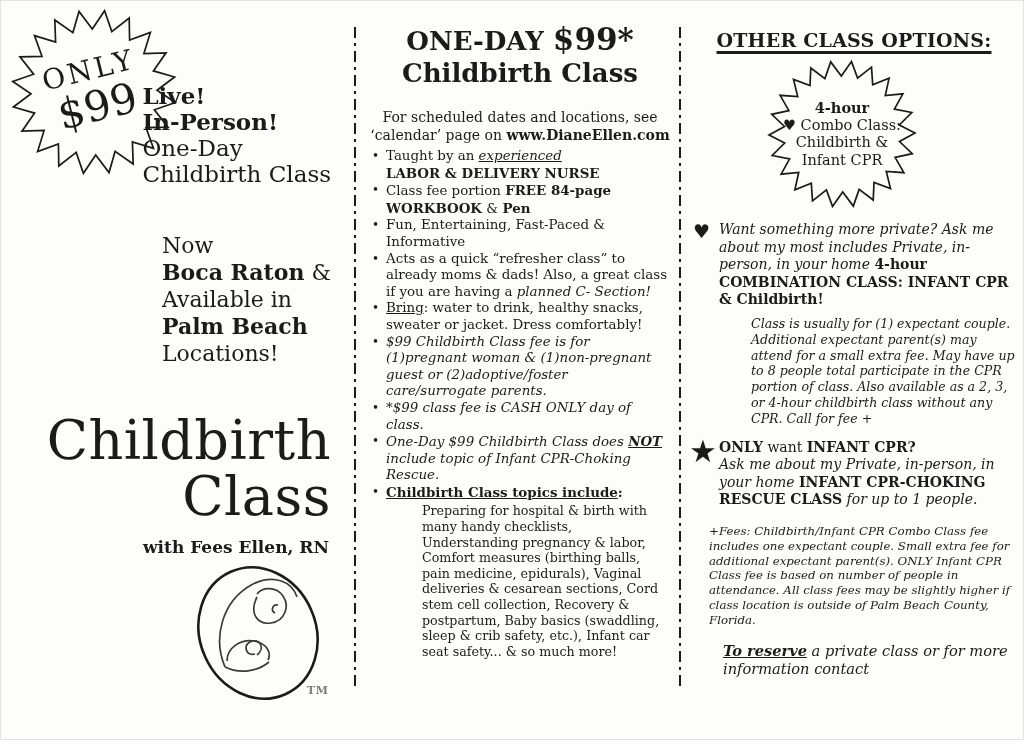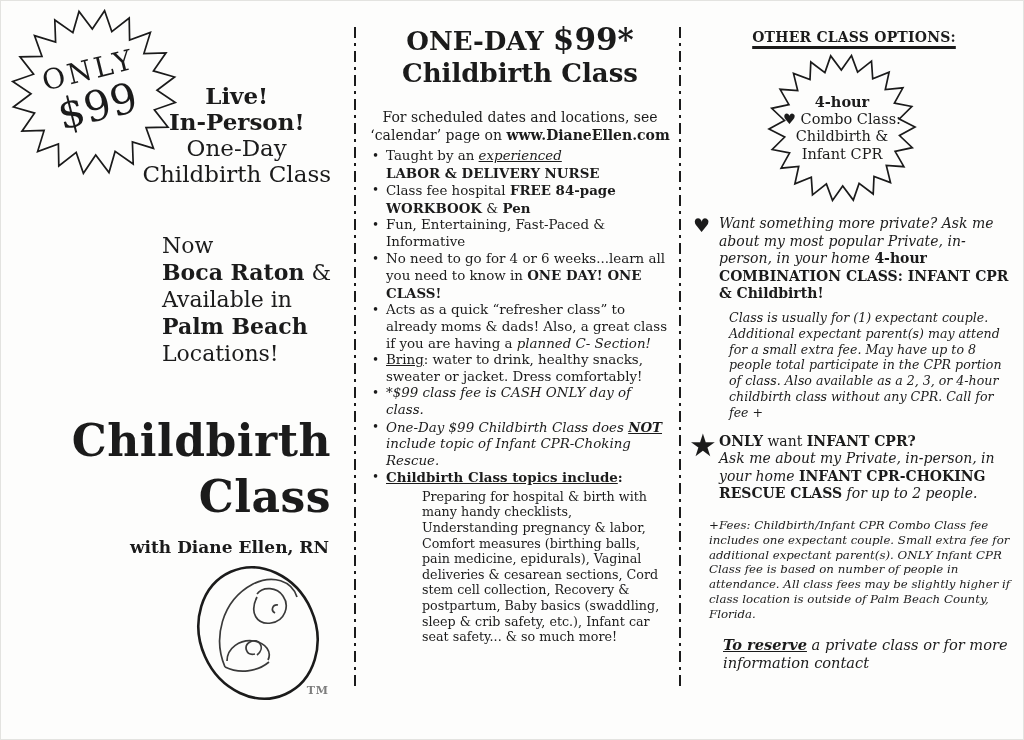--- a/index.html
+++ b/index.html
@@ -19,47 +19,47 @@
   .vdiv{position:absolute;top:26px;width:2px;height:664px;
     background:repeating-linear-gradient(to bottom,#1b1b1b 0 11px,transparent 11px 16px,#1b1b1b 16px 19px,transparent 19px 24px);}
   .vdiv.d1{left:353px;} .vdiv.d2{left:678px;}
   
   .badge{position:absolute;left:8px;top:6px;width:170px;height:170px;}
   .badge svg{position:absolute;inset:0;}
   .badge-text{position:absolute;inset:0;display:flex;flex-direction:column;align-items:center;justify-content:center;
     transform:rotate(-14deg);text-align:center;}
   .badge-only{font-size:28px;letter-spacing:3px;line-height:30px;}
   .badge-price{font-size:42px;line-height:44px;}
-  .intro{position:absolute;top:82px;right:22px;text-align:center;font-size:23px;line-height:26px;margin-left:32px;}
+  .intro{position:absolute;top:82px;right:22px;text-align:left;font-size:23px;line-height:26px;margin-left:32px;}
   .avail{position:absolute;top:231px;right:22px;text-align:left;font-size:22px;line-height:27px;}
-  .big-title{position:absolute;top:412px;right:22px;text-align:right;font-weight:bold;font-size:44px;line-height:56px;letter-spacing:0.5px;}
+  .big-title{position:absolute;top:412px;right:22px;text-align:right;font-weight:normal;font-size:54px;line-height:56px;letter-spacing:0.5px;}
   .byline{position:absolute;top:536px;right:24px;text-align:right;font-weight:bold;font-size:17px;}
   .logo{position:absolute;left:190px;top:560px;width:134px;height:144px;}
   .logo svg{position:absolute;inset:0;}
   .tm{position:absolute;right:-4px;bottom:8px;font-size:11px;font-weight:bold;color:#7d7d7d;letter-spacing:1px;}
   
   .mid-title{text-align:center;font-weight:bold;font-size:26px;line-height:32px;}
   .mid-title .price{font-size:31px;}
   .mid-intro{text-align:center;font-size:14px;line-height:18px;margin-top:19px;}
   .bullets{list-style:none;margin:4px 0 0 0;padding:0;}
   .bullets li{position:relative;padding-left:17px;margin-top:0;font-size:13.4px;line-height:16.6px;}
   .bullets li::before{content:"•";position:absolute;left:3px;top:0;font-size:12px;}
   .topics{margin:2px 0 0 36px;font-size:12.7px;line-height:15.6px;}
   
-  .oco{font-weight:bold;font-size:14px;text-align:center;letter-spacing:0.2px;
+  .oco{font-weight:bold;font-size:19px;text-align:center;letter-spacing:0.2px;
     text-decoration:underline;text-decoration-thickness:2.5px;text-underline-offset:4px;}
   .star-wrap{position:relative;width:150px;height:150px;margin:8px 0 0 74px;}
   .star-wrap svg{position:absolute;inset:0;}
   .star-text{position:absolute;inset:0;display:flex;flex-direction:column;align-items:center;justify-content:center;
     text-align:center;font-size:14.5px;line-height:17.5px;}
   .icon-para{display:flex;margin-top:12px;}
   .icon-para .ic{flex:0 0 26px;font-size:19px;line-height:1.1;}
   .icon-para .ic.star{flex:0 0 30px;font-size:31px;line-height:0.8;margin-left:-4px;}
   .icon-para .tx{flex:1;font-size:14px;line-height:17.6px;}
-  .sub{margin:7px 0 0 36px;font-style:italic;font-size:12.6px;line-height:15.8px;}
+  .sub{margin:7px 0 0 58px;font-style:italic;font-size:12.6px;line-height:15.8px;}
   .fees{margin:15px 0 0 16px;font-style:italic;font-size:11.8px;line-height:14.8px;}
   .reserve{margin:14px 0 0 30px;font-style:italic;font-size:14.6px;line-height:18px;}
 </style>
 </head>
 <body>
 
 <div class="page">
 
   <div class="col-left">
 
@@ -86,21 +86,21 @@
       <div>Available in</div>
       <div class="b">Palm Beach</div>
       <div>Locations!</div>
     </div>
 
     <div class="big-title">
       <div>Childbirth</div>
       <div>Class</div>
     </div>
 
-    <div class="byline">with Diane Ellen, RN</div>
+    <div class="byline">with Fees Ellen, RN</div>
 
     <div class="logo">
       <svg viewBox="0 0 134 144">
         <ellipse cx="67" cy="72" rx="58" ry="67" transform="rotate(-24 67 72)" fill="none" stroke="#1b1b1b" stroke-width="2.6"></ellipse>
         <path d="M34,106 C22,78 30,40 62,23 C82,13 101,20 106,36" fill="none" stroke="#3a3a3a" stroke-width="1.7"></path>
         <path d="M66,36 C58,52 66,64 80,62 C94,60 99,45 92,35 C86,26 72,25 66,33" fill="none" stroke="#3a3a3a" stroke-width="1.7"></path>
         <path d="M87,44 c-5,-1 -8,5 -3,8" fill="none" stroke="#3a3a3a" stroke-width="1.7"></path>
         <path d="M36,100 C36,87 49,78 63,80 C75,82 81,91 77,99" fill="none" stroke="#3a3a3a" stroke-width="1.7"></path>
         <path d="M66,94 c9,-7 2,-18 -7,-13 c-7,4 -4,14 5,12" fill="none" stroke="#3a3a3a" stroke-width="1.7"></path>
         <path d="M34,106 C48,113 66,111 78,101" fill="none" stroke="#3a3a3a" stroke-width="1.7"></path>
@@ -115,25 +115,25 @@
   <div class="col-mid">
     <div class="mid-title">
       <div><span>ONE-DAY </span><span class="price">$99*</span></div>
       <div>Childbirth Class</div>
     </div>
 
     <div class="mid-intro"><span>For scheduled dates and locations, see ‘calendar’ page on </span><span class="b">www.DianeEllen.com</span></div>
 
     <ul class="bullets">
       <li><span>Taught by an </span><span class="i u">experienced</span><br><span class="b">LABOR &amp; DELIVERY NURSE</span></li>
-      <li><span>Class fee hospital </span><span class="b">FREE 84-page</span><br><span class="b">WORKBOOK</span><span> &amp; </span><span class="b">Pen</span></li>
+      <li><span>Class fee portion </span><span class="b">FREE 84-page</span><br><span class="b">WORKBOOK</span><span> &amp; </span><span class="b">Pen</span></li>
       <li>Fun, Entertaining, Fast-Paced &amp; Informative</li>
-      <li><span>No need to go for 4 or 6 weeks...learn all you need to know in </span><span class="b">ONE DAY!  ONE CLASS!</span></li>
       <li><span>Acts as a quick “refresher class” to already moms &amp; dads!  Also, a great class if you are having a </span><span class="i">planned C- Section!</span></li>
       <li><span class="u">Bring</span><span>: water to drink, healthy snacks, sweater or jacket.  Dress comfortably!</span></li>
+      <li class="i">$99 Childbirth Class fee is for (1)pregnant woman &amp; (1)non-pregnant guest or (2)adoptive/foster care/surrogate parents.</li>
       <li class="i">*$99 class fee is CASH ONLY day of class.</li>
       <li class="i"><span>One-Day $99 Childbirth Class does </span><span class="b u">NOT</span><span> include topic of Infant CPR-Choking Rescue.</span></li>
       <li><span class="b u">Childbirth Class topics include</span><span class="b">:</span>
         <div class="topics">Preparing for hospital &amp; birth with many handy checklists, Understanding pregnancy &amp; labor, Comfort measures (birthing balls, pain medicine, epidurals), Vaginal deliveries &amp; cesarean sections, Cord stem cell collection, Recovery &amp; postpartum, Baby basics (swaddling, sleep &amp; crib safety, etc.), Infant car seat safety... &amp; so much more!</div>
       </li>
 
     </ul>
   </div>
 
   <div class="col-right">
@@ -146,27 +146,27 @@
       <div class="star-text">
         <div class="b">4-hour</div>
         <div><span>♥</span><span> Combo Class:</span></div>
         <div>Childbirth &amp;</div>
         <div>Infant CPR</div>
       </div>
     </div>
 
     <div class="icon-para">
       <span class="ic">♥</span>
-      <div class="tx"><span class="i">Want something more private?  Ask me about my most popular Private, in-person, in your home </span><span class="b">4-hour COMBINATION CLASS: INFANT CPR &amp; Childbirth!</span></div>
+      <div class="tx"><span class="i">Want something more private?  Ask me about my most includes Private, in-person, in your home </span><span class="b">4-hour COMBINATION CLASS: INFANT CPR &amp; Childbirth!</span></div>
     </div>
     <div class="sub">Class is usually for (1) expectant couple. Additional expectant parent(s) may attend for a small extra fee.  May have up to 8 people total participate in the CPR portion of class.  Also available as a 2, 3, or 4-hour childbirth class without any CPR.  Call for fee +</div>
 
     <div class="icon-para">
       <span class="ic star">★</span>
-      <div class="tx"><span class="b">ONLY</span><span> want </span><span class="b">INFANT CPR?</span><br><span class="i">Ask me about my Private, in-person, in your home </span><span class="b">INFANT CPR-CHOKING RESCUE CLASS</span><span class="i"> for up to 2 people.</span></div>
+      <div class="tx"><span class="b">ONLY</span><span> want </span><span class="b">INFANT CPR?</span><br><span class="i">Ask me about my Private, in-person, in your home </span><span class="b">INFANT CPR-CHOKING RESCUE CLASS</span><span class="i"> for up to 1 people.</span></div>
     </div>
 
     <div class="fees">+Fees: Childbirth/Infant CPR Combo Class fee includes one expectant couple. Small extra fee for additional expectant parent(s).  ONLY Infant CPR Class fee is based on number of people in attendance.  All class fees may be slightly higher if class location is outside of Palm Beach County, Florida.</div>
 
     <div class="reserve"><span class="b u">To reserve</span><span> a private class or for more information contact </span></div>
 
   </div>
 </div>
 
 </body></html>

